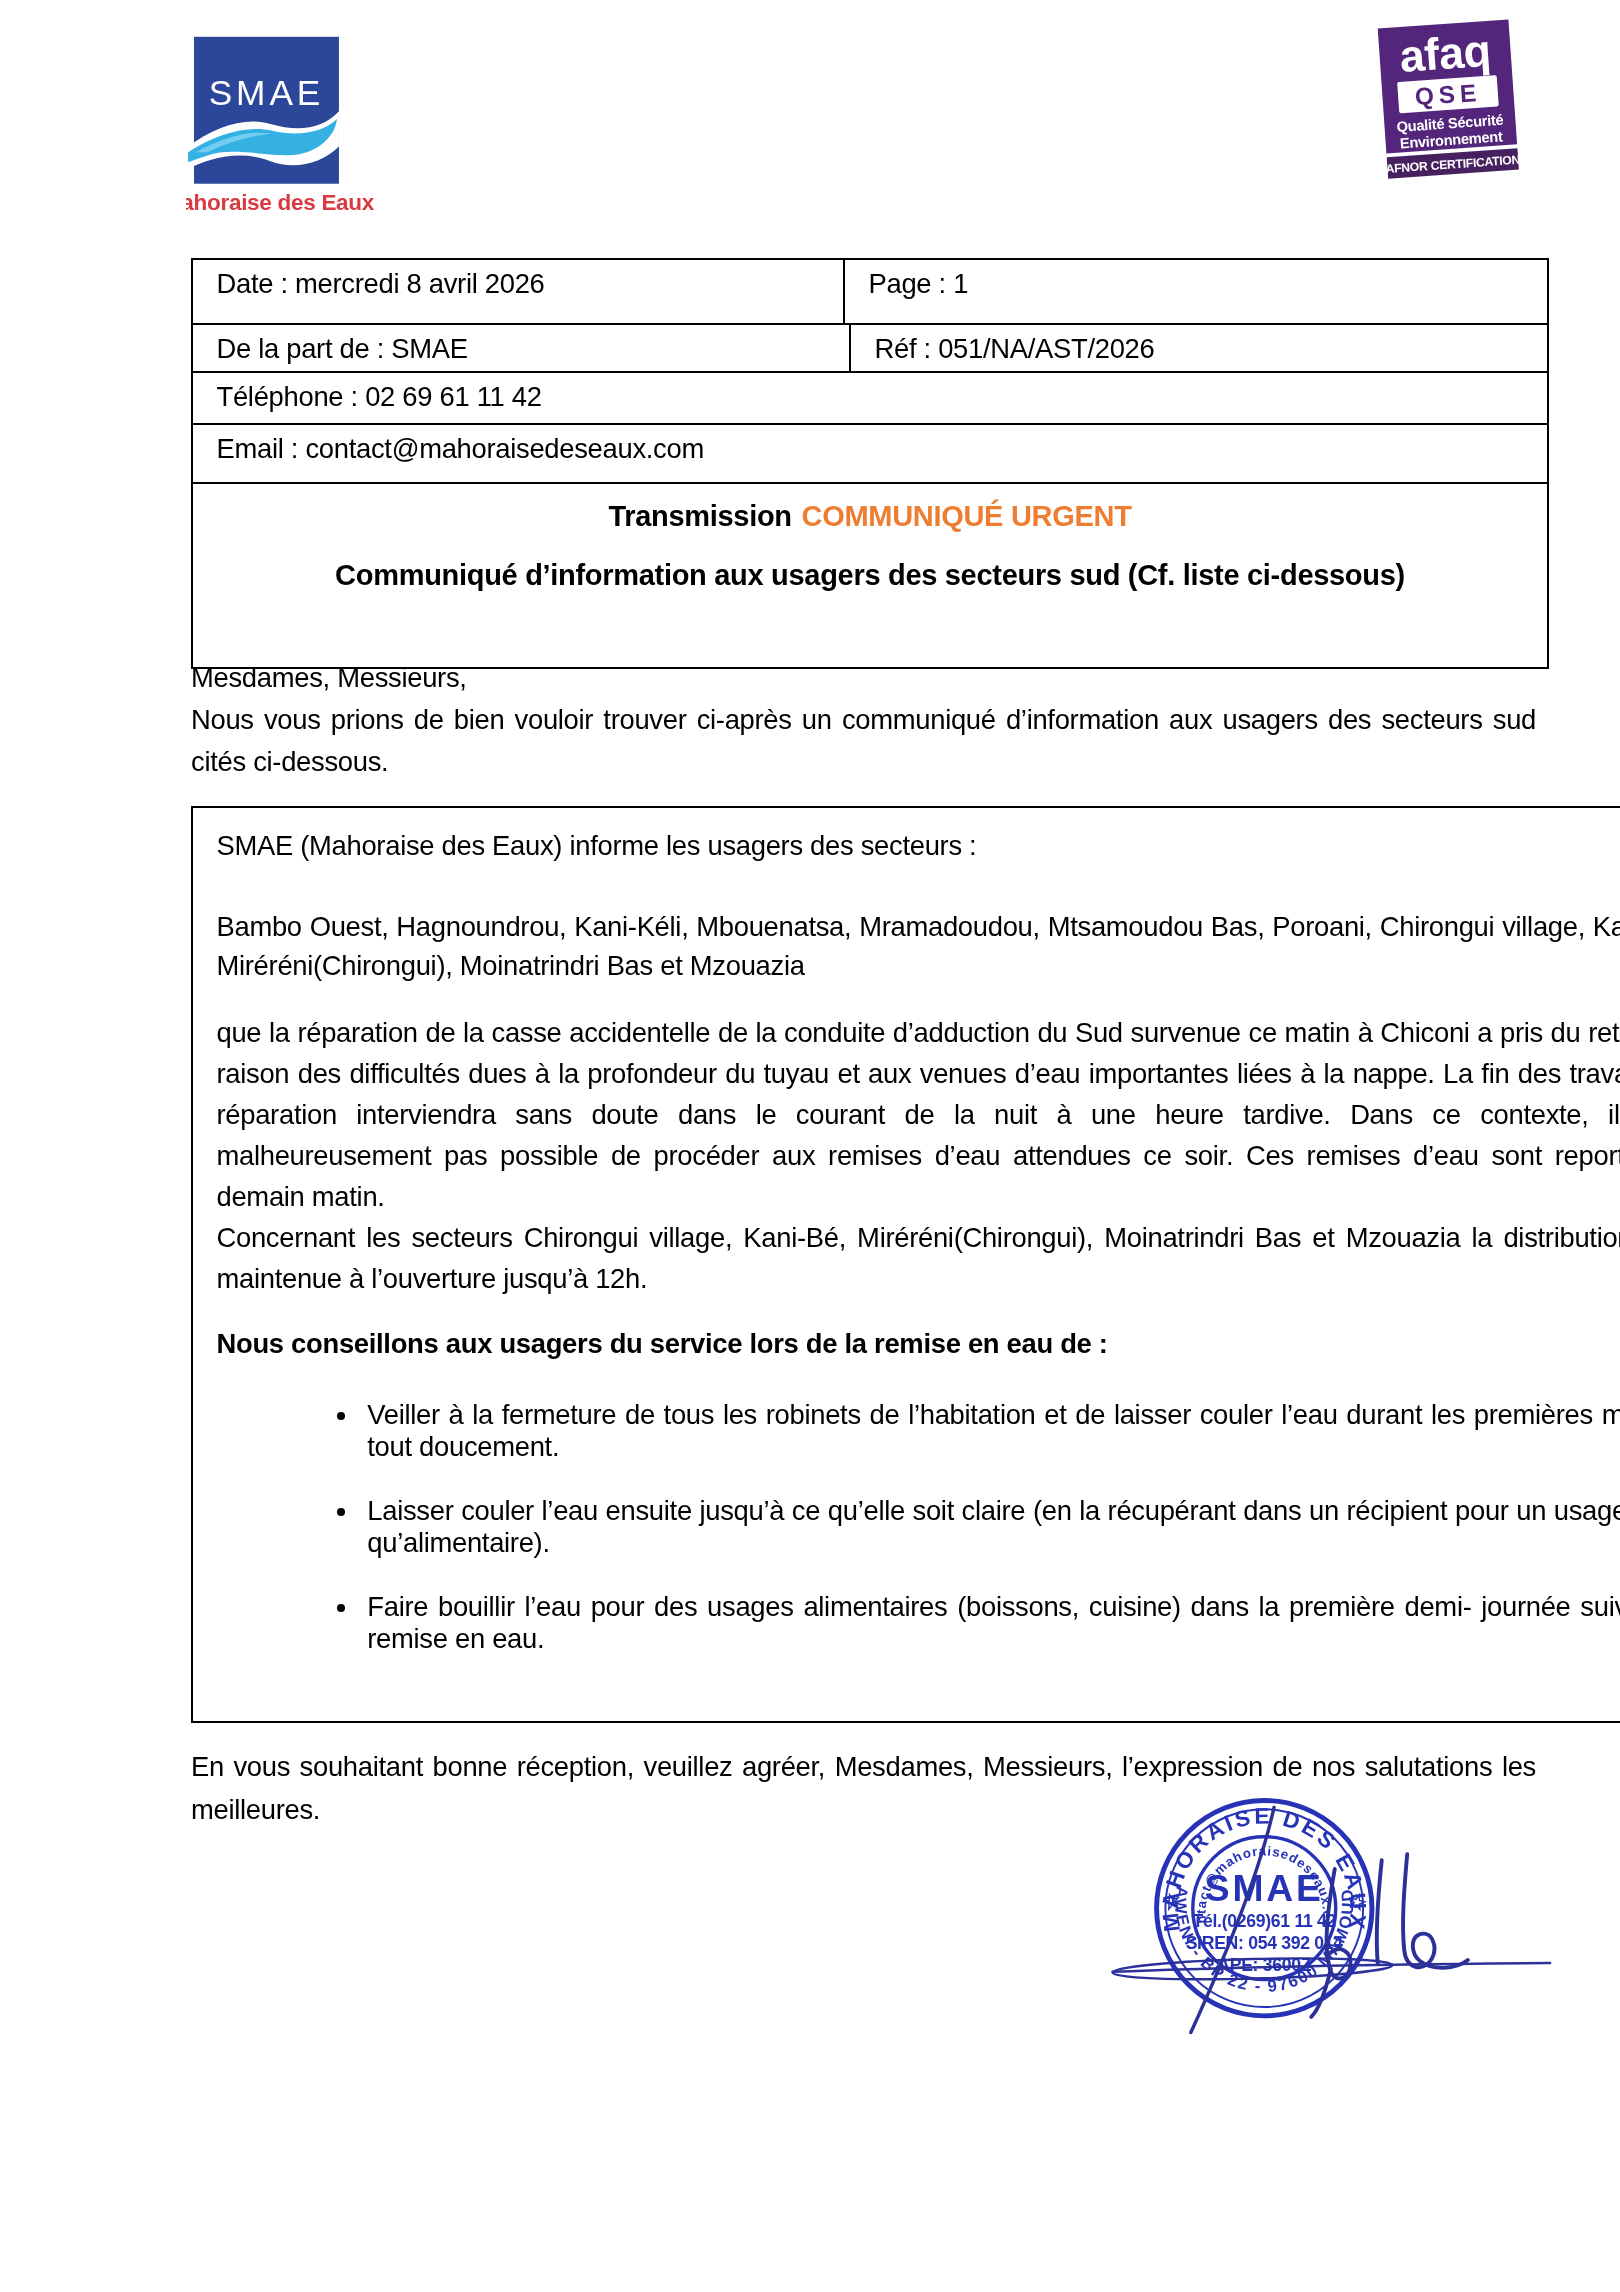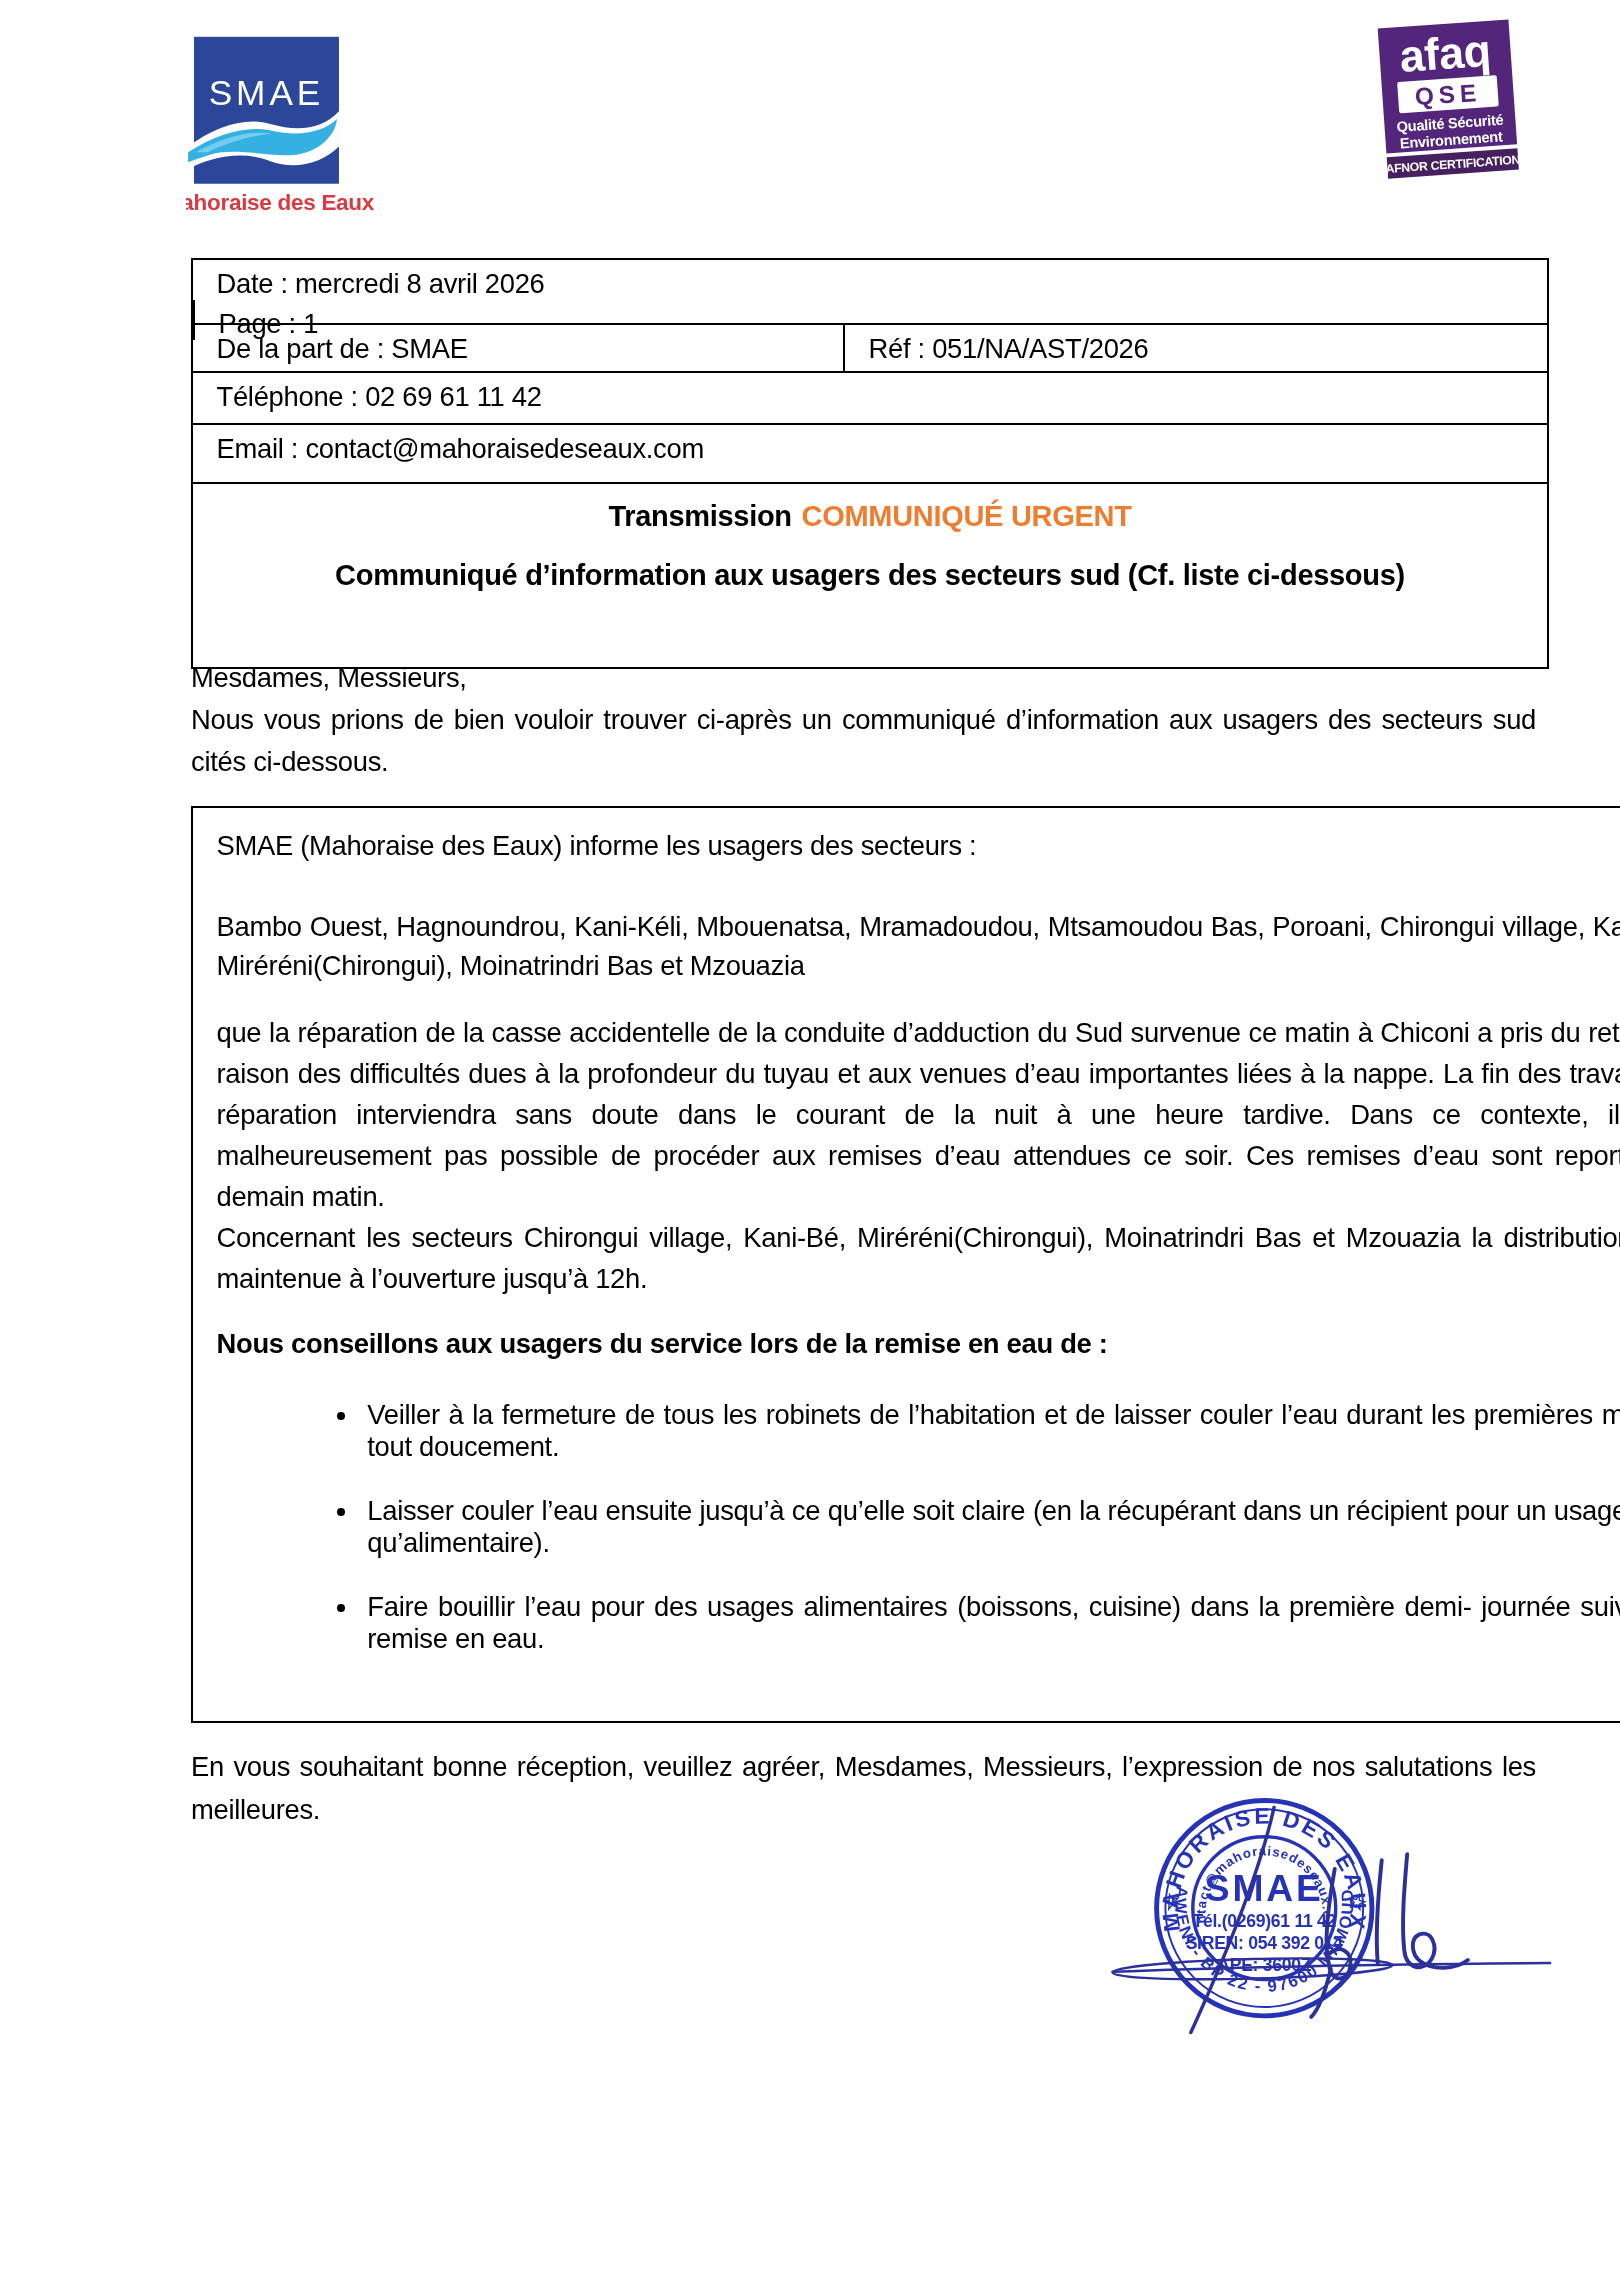--- a/index.html
+++ b/index.html
@@ -20,25 +20,25 @@
     text-align:center;font-size:51px;font-weight:700;letter-spacing:0.5px;
     text-decoration:underline;text-decoration-thickness:4.9px;text-underline-offset:8.8px;
   }
   
   .info-table{
     position:absolute;left:191px;top:258px;width:1358px;
     border:2.9px solid #000;box-sizing:border-box;
     font-size:27.4px;
   }
   .it-row{display:flex;box-sizing:border-box;}
-  .it-row + .it-row{border-top:2.9px solid #000;}
+  .it-row + .it-row{border-top:2.9px solid #000;gap:6px;}
   .it-cell{box-sizing:border-box;padding:7.8px 0 0 23.5px;}
   .c1{width:650px;}
   .c2{flex:1;border-left:2.9px solid #000;}
-  .r1{height:63px;flex-direction:column;}
+  .r1{height:63px;}
   .r2{height:48px;}
   .r3{height:52px;}
   .r4{height:59px;}
   .r5{height:185px;text-align:center;padding-top:15.7px;}
   .r5 .line1{font-weight:700;font-size:29px;}
   .r5 .line2{font-weight:700;font-size:29px;margin-top:26px;}
   .orange{color:#ED7D31;margin-left:9.8px;}
   
   .greeting{position:absolute;left:191px;top:657px;width:1345px;font-size:27.4px;line-height:42px;}
   .greeting .justify{text-align:justify;}

